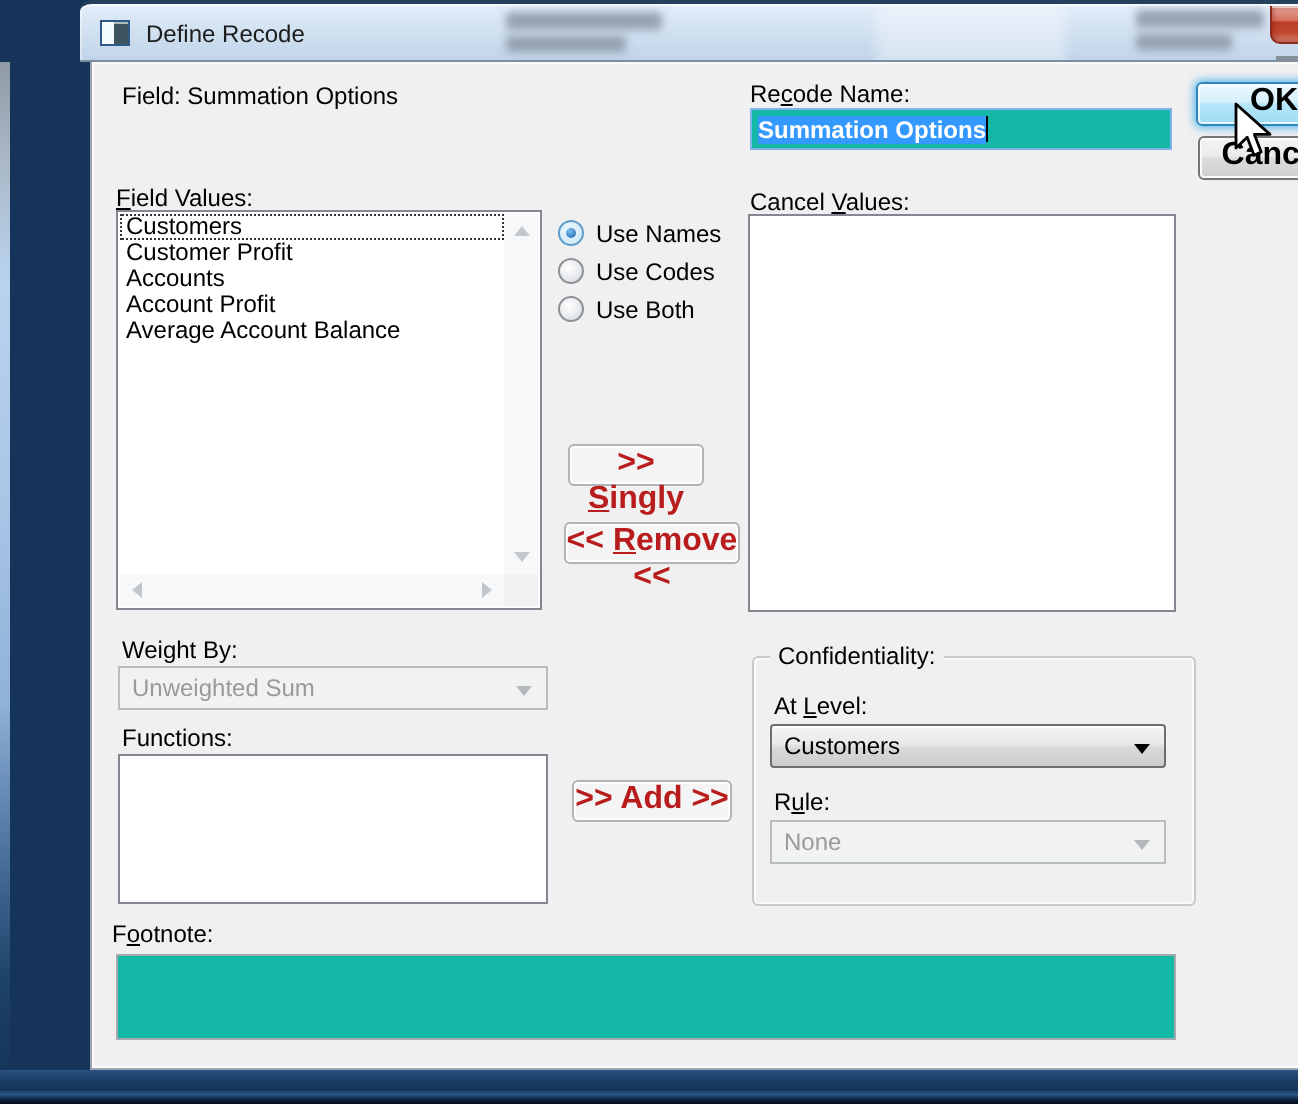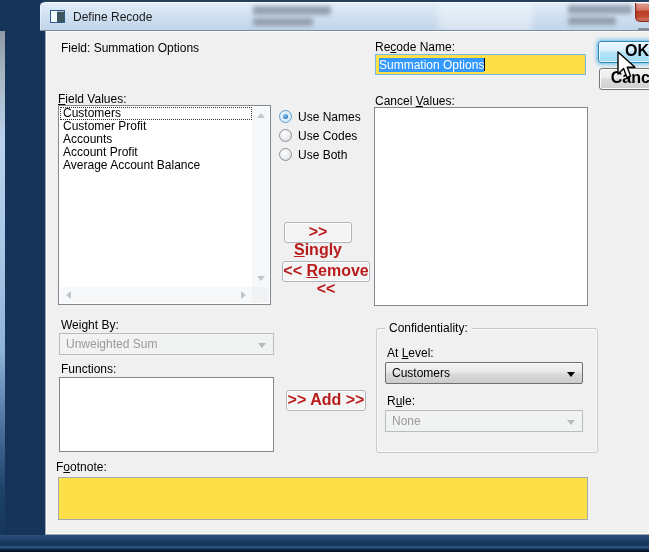--- a/index.html
+++ b/index.html
@@ -69,22 +69,22 @@
   .btn-default{
     border:1px solid #2f86bc;color:#000;
     background:linear-gradient(180deg,#ebf8fe,#d6f0fc 45%,#b7e5f9 50%,#9edcf6);
     box-shadow:0 0 4px 1px rgba(61,173,234,.85), inset 0 0 0 1px rgba(255,255,255,.75);
   }
   .btn-disabled{
     border:1px solid #b0b5ba;color:#b91c1c;background:#f4f4f4;
     box-shadow:inset 0 0 0 1px #fdfdfd;
   }
   .edit{
-    position:absolute;box-sizing:border-box;background:#fde047;
-    padding:3px 3px;line-height:14px;white-space:nowrap;overflow:hidden;
+    position:absolute;box-sizing:border-box;background:#14b8a6;
+    padding:3px 3px;line-height:14px;white-space:nowrap;overflow:hidden;font-weight:bold;
   }
   .sel{background:#3399ff;color:#fff;}
   .caret{display:inline-block;width:1px;height:13px;background:#000;vertical-align:-2px;}
   .list{position:absolute;box-sizing:border-box;background:#fff;border:1px solid #828790;}
   .list-item{height:13px;line-height:13px;padding:0 3px;white-space:nowrap;}
   .focused{outline:1px dotted #333;outline-offset:-1px;}
   .combo{
     position:absolute;box-sizing:border-box;height:22px;line-height:20px;
     padding-left:6px;white-space:nowrap;overflow:hidden;
   }

